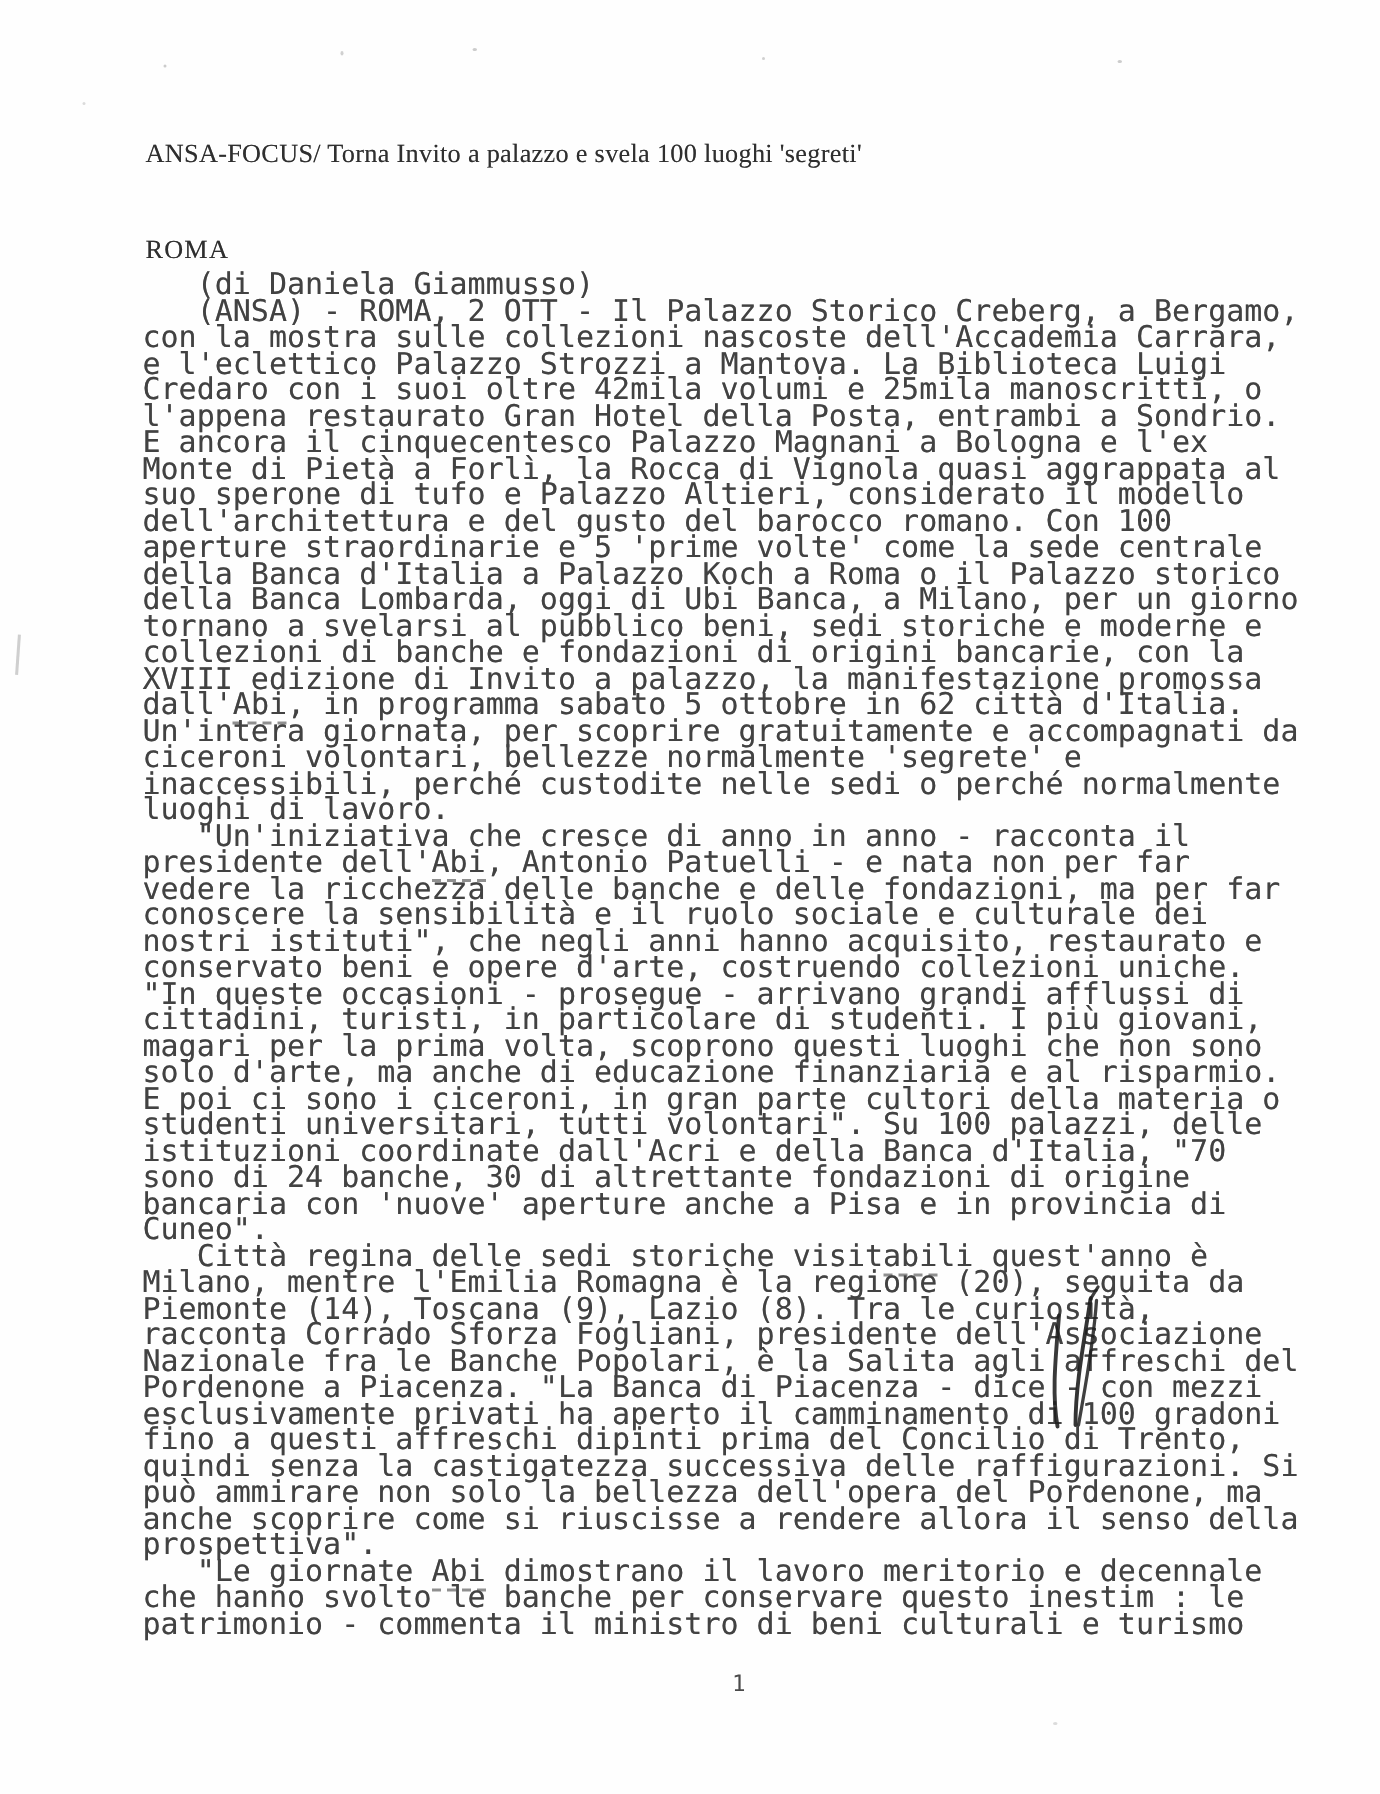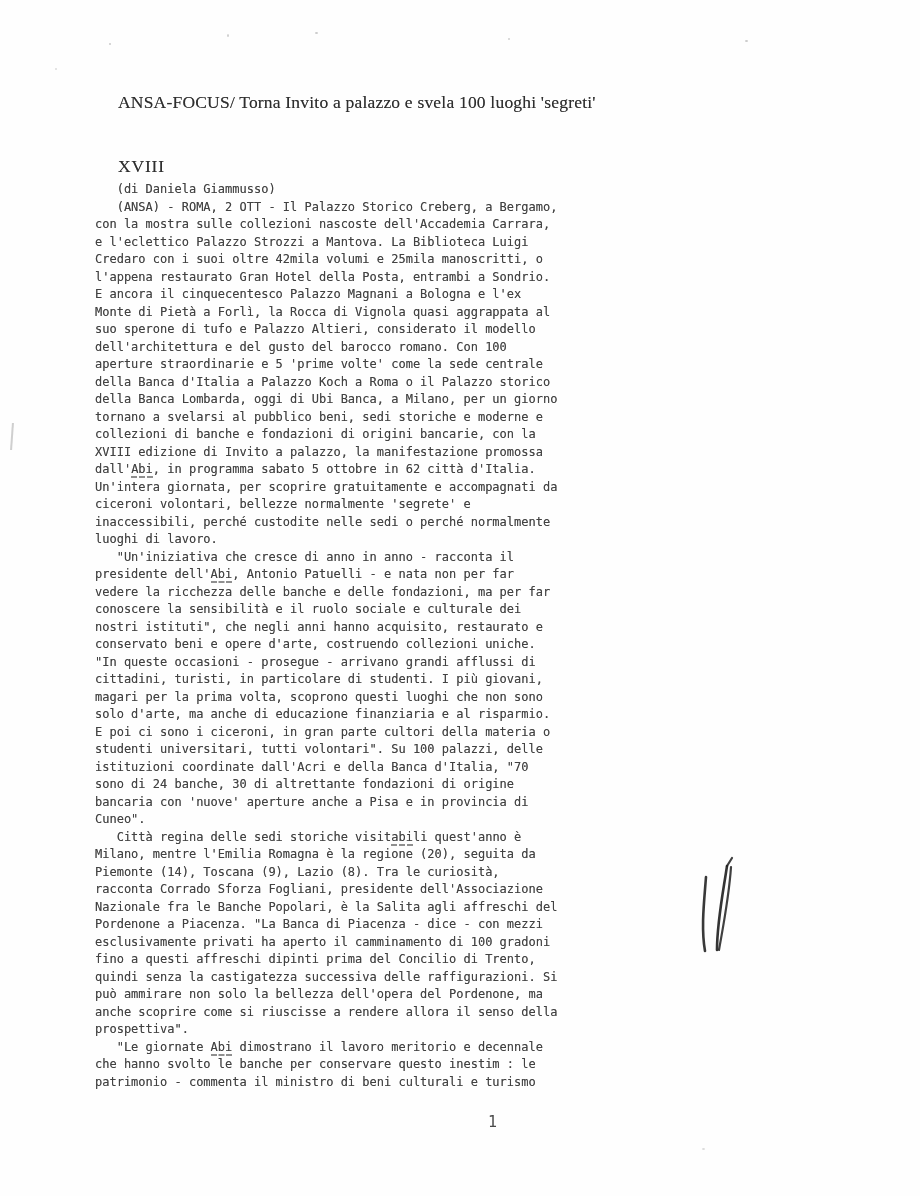--- a/index.html
+++ b/index.html
@@ -11,28 +11,27 @@
     font-family:"DejaVu Sans Mono",monospace;
   }
   .hdr{
     position:absolute;left:97px;
     font-family:"Liberation Serif",serif;
     color:#2f2f2f;
     font-size:17.5px;
     letter-spacing:.2px;
     white-space:pre;
     text-shadow:0 0 .4px rgba(47,47,47,.55);
-    margin-left:21px;
   }
   .hdr.title{top:92px;}
   .hdr.subtitle{top:125px;}
   .hdr.dateline{top:156px;letter-spacing:.8px;}
   .body-text{
     position:absolute;left:95px;top:181px;
-    font-size:12px;line-height:17.5px;
+    font-size:20px;line-height:17.5px;
     color:#424242;
     white-space:pre;
     text-shadow:0 0 .4px rgba(66,66,66,.5);
   }
   .line{height:17.5px;}
   .u{
     border-bottom:2px dashed #8f8f8f;
     padding-bottom:0px;
   }
   .page-number{
@@ -59,21 +58,21 @@
   <div class="speck" style="left:109px;top:43px;width:2px;height:2px;opacity:.5"></div>
   <div class="speck" style="left:227px;top:34px;width:2px;height:3px;opacity:.45"></div>
   <div class="speck" style="left:315px;top:32px;width:3px;height:2px;opacity:.5"></div>
   <div class="speck" style="left:508px;top:38px;width:2px;height:2px;opacity:.45"></div>
   <div class="speck" style="left:745px;top:40px;width:3px;height:2px;opacity:.5"></div>
   <div class="speck" style="left:55px;top:68px;width:2px;height:2px;opacity:.35"></div>
   <div class="speck" style="left:702px;top:1148px;width:3px;height:2px;opacity:.35"></div>
   <div class="smudge"></div>
 
   <div class="hdr title">ANSA-FOCUS/ Torna Invito a palazzo e svela 100 luoghi 'segreti'</div>
-  <div class="hdr dateline">XVIII</div>
+  <div class="hdr dateline">ROMA</div>
 
   <div class="body-text" id="body-lines"><div class="line">   (di Daniela Giammusso)</div><div class="line">   (ANSA) - ROMA, 2 OTT - Il Palazzo Storico Creberg, a Bergamo,</div><div class="line">con la mostra sulle collezioni nascoste dell'Accademia Carrara,</div><div class="line">e l'eclettico Palazzo Strozzi a Mantova. La Biblioteca Luigi</div><div class="line">Credaro con i suoi oltre 42mila volumi e 25mila manoscritti, o</div><div class="line">l'appena restaurato Gran Hotel della Posta, entrambi a Sondrio.</div><div class="line">E ancora il cinquecentesco Palazzo Magnani a Bologna e l'ex</div><div class="line">Monte di Pietà a Forlì, la Rocca di Vignola quasi aggrappata al</div><div class="line">suo sperone di tufo e Palazzo Altieri, considerato il modello</div><div class="line">dell'architettura e del gusto del barocco romano. Con 100</div><div class="line">aperture straordinarie e 5 'prime volte' come la sede centrale</div><div class="line">della Banca d'Italia a Palazzo Koch a Roma o il Palazzo storico</div><div class="line">della Banca Lombarda, oggi di Ubi Banca, a Milano, per un giorno</div><div class="line">tornano a svelarsi al pubblico beni, sedi storiche e moderne e</div><div class="line">collezioni di banche e fondazioni di origini bancarie, con la</div><div class="line">XVIII edizione di Invito a palazzo, la manifestazione promossa</div><div class="line">dall'<span class="u">Abi</span>, in programma sabato 5 ottobre in 62 città d'Italia.</div><div class="line">Un'intera giornata, per scoprire gratuitamente e accompagnati da</div><div class="line">ciceroni volontari, bellezze normalmente 'segrete' e</div><div class="line">inaccessibili, perché custodite nelle sedi o perché normalmente</div><div class="line">luoghi di lavoro.</div><div class="line">   "Un'iniziativa che cresce di anno in anno - racconta il</div><div class="line">presidente dell'<span class="u">Abi</span>, Antonio Patuelli - e nata non per far</div><div class="line">vedere la ricchezza delle banche e delle fondazioni, ma per far</div><div class="line">conoscere la sensibilità e il ruolo sociale e culturale dei</div><div class="line">nostri istituti", che negli anni hanno acquisito, restaurato e</div><div class="line">conservato beni e opere d'arte, costruendo collezioni uniche.</div><div class="line">"In queste occasioni - prosegue - arrivano grandi afflussi di</div><div class="line">cittadini, turisti, in particolare di studenti. I più giovani,</div><div class="line">magari per la prima volta, scoprono questi luoghi che non sono</div><div class="line">solo d'arte, ma anche di educazione finanziaria e al risparmio.</div><div class="line">E poi ci sono i ciceroni, in gran parte cultori della materia o</div><div class="line">studenti universitari, tutti volontari". Su 100 palazzi, delle</div><div class="line">istituzioni coordinate dall'Acri e della Banca d'Italia, "70</div><div class="line">sono di 24 banche, 30 di altrettante fondazioni di origine</div><div class="line">bancaria con 'nuove' aperture anche a Pisa e in provincia di</div><div class="line">Cuneo".</div><div class="line">   Città regina delle sedi storiche visit<span class="u">abi</span>li quest'anno è</div><div class="line">Milano, mentre l'Emilia Romagna è la regione (20), seguita da</div><div class="line">Piemonte (14), Toscana (9), Lazio (8). Tra le curiosità,</div><div class="line">racconta Corrado Sforza Fogliani, presidente dell'Associazione</div><div class="line">Nazionale fra le Banche Popolari, è la Salita agli affreschi del</div><div class="line">Pordenone a Piacenza. "La Banca di Piacenza - dice - con mezzi</div><div class="line">esclusivamente privati ha aperto il camminamento di 100 gradoni</div><div class="line">fino a questi affreschi dipinti prima del Concilio di Trento,</div><div class="line">quindi senza la castigatezza successiva delle raffigurazioni. Si</div><div class="line">può ammirare non solo la bellezza dell'opera del Pordenone, ma</div><div class="line">anche scoprire come si riuscisse a rendere allora il senso della</div><div class="line">prospettiva".</div><div class="line">   "Le giornate <span class="u">Abi</span> dimostrano il lavoro meritorio e decennale</div><div class="line">che hanno svolto le banche per conservare questo inestim : le</div><div class="line">patrimonio - commenta il ministro di beni culturali e turismo</div></div>
 
   <svg class="pen-marks" width="920" height="1196" viewBox="0 0 920 1196">
     <path d="M706,877 C704,903 701,928 705,951" fill="none" stroke="#1e1e1e" stroke-width="2.6" stroke-linecap="round" opacity="0.88"></path>
     <path d="M727,866 C723,893 717,922 717,950" fill="none" stroke="#1e1e1e" stroke-width="2.6" stroke-linecap="round" opacity="0.9"></path>
     <path d="M731,867 C729,897 723,927 719,950" fill="none" stroke="#1e1e1e" stroke-width="2.2" stroke-linecap="round" opacity="0.85"></path>
     <path d="M727,866 L732,858" fill="none" stroke="#1e1e1e" stroke-width="2.2" stroke-linecap="round" opacity="0.85"></path>
   </svg>
 

